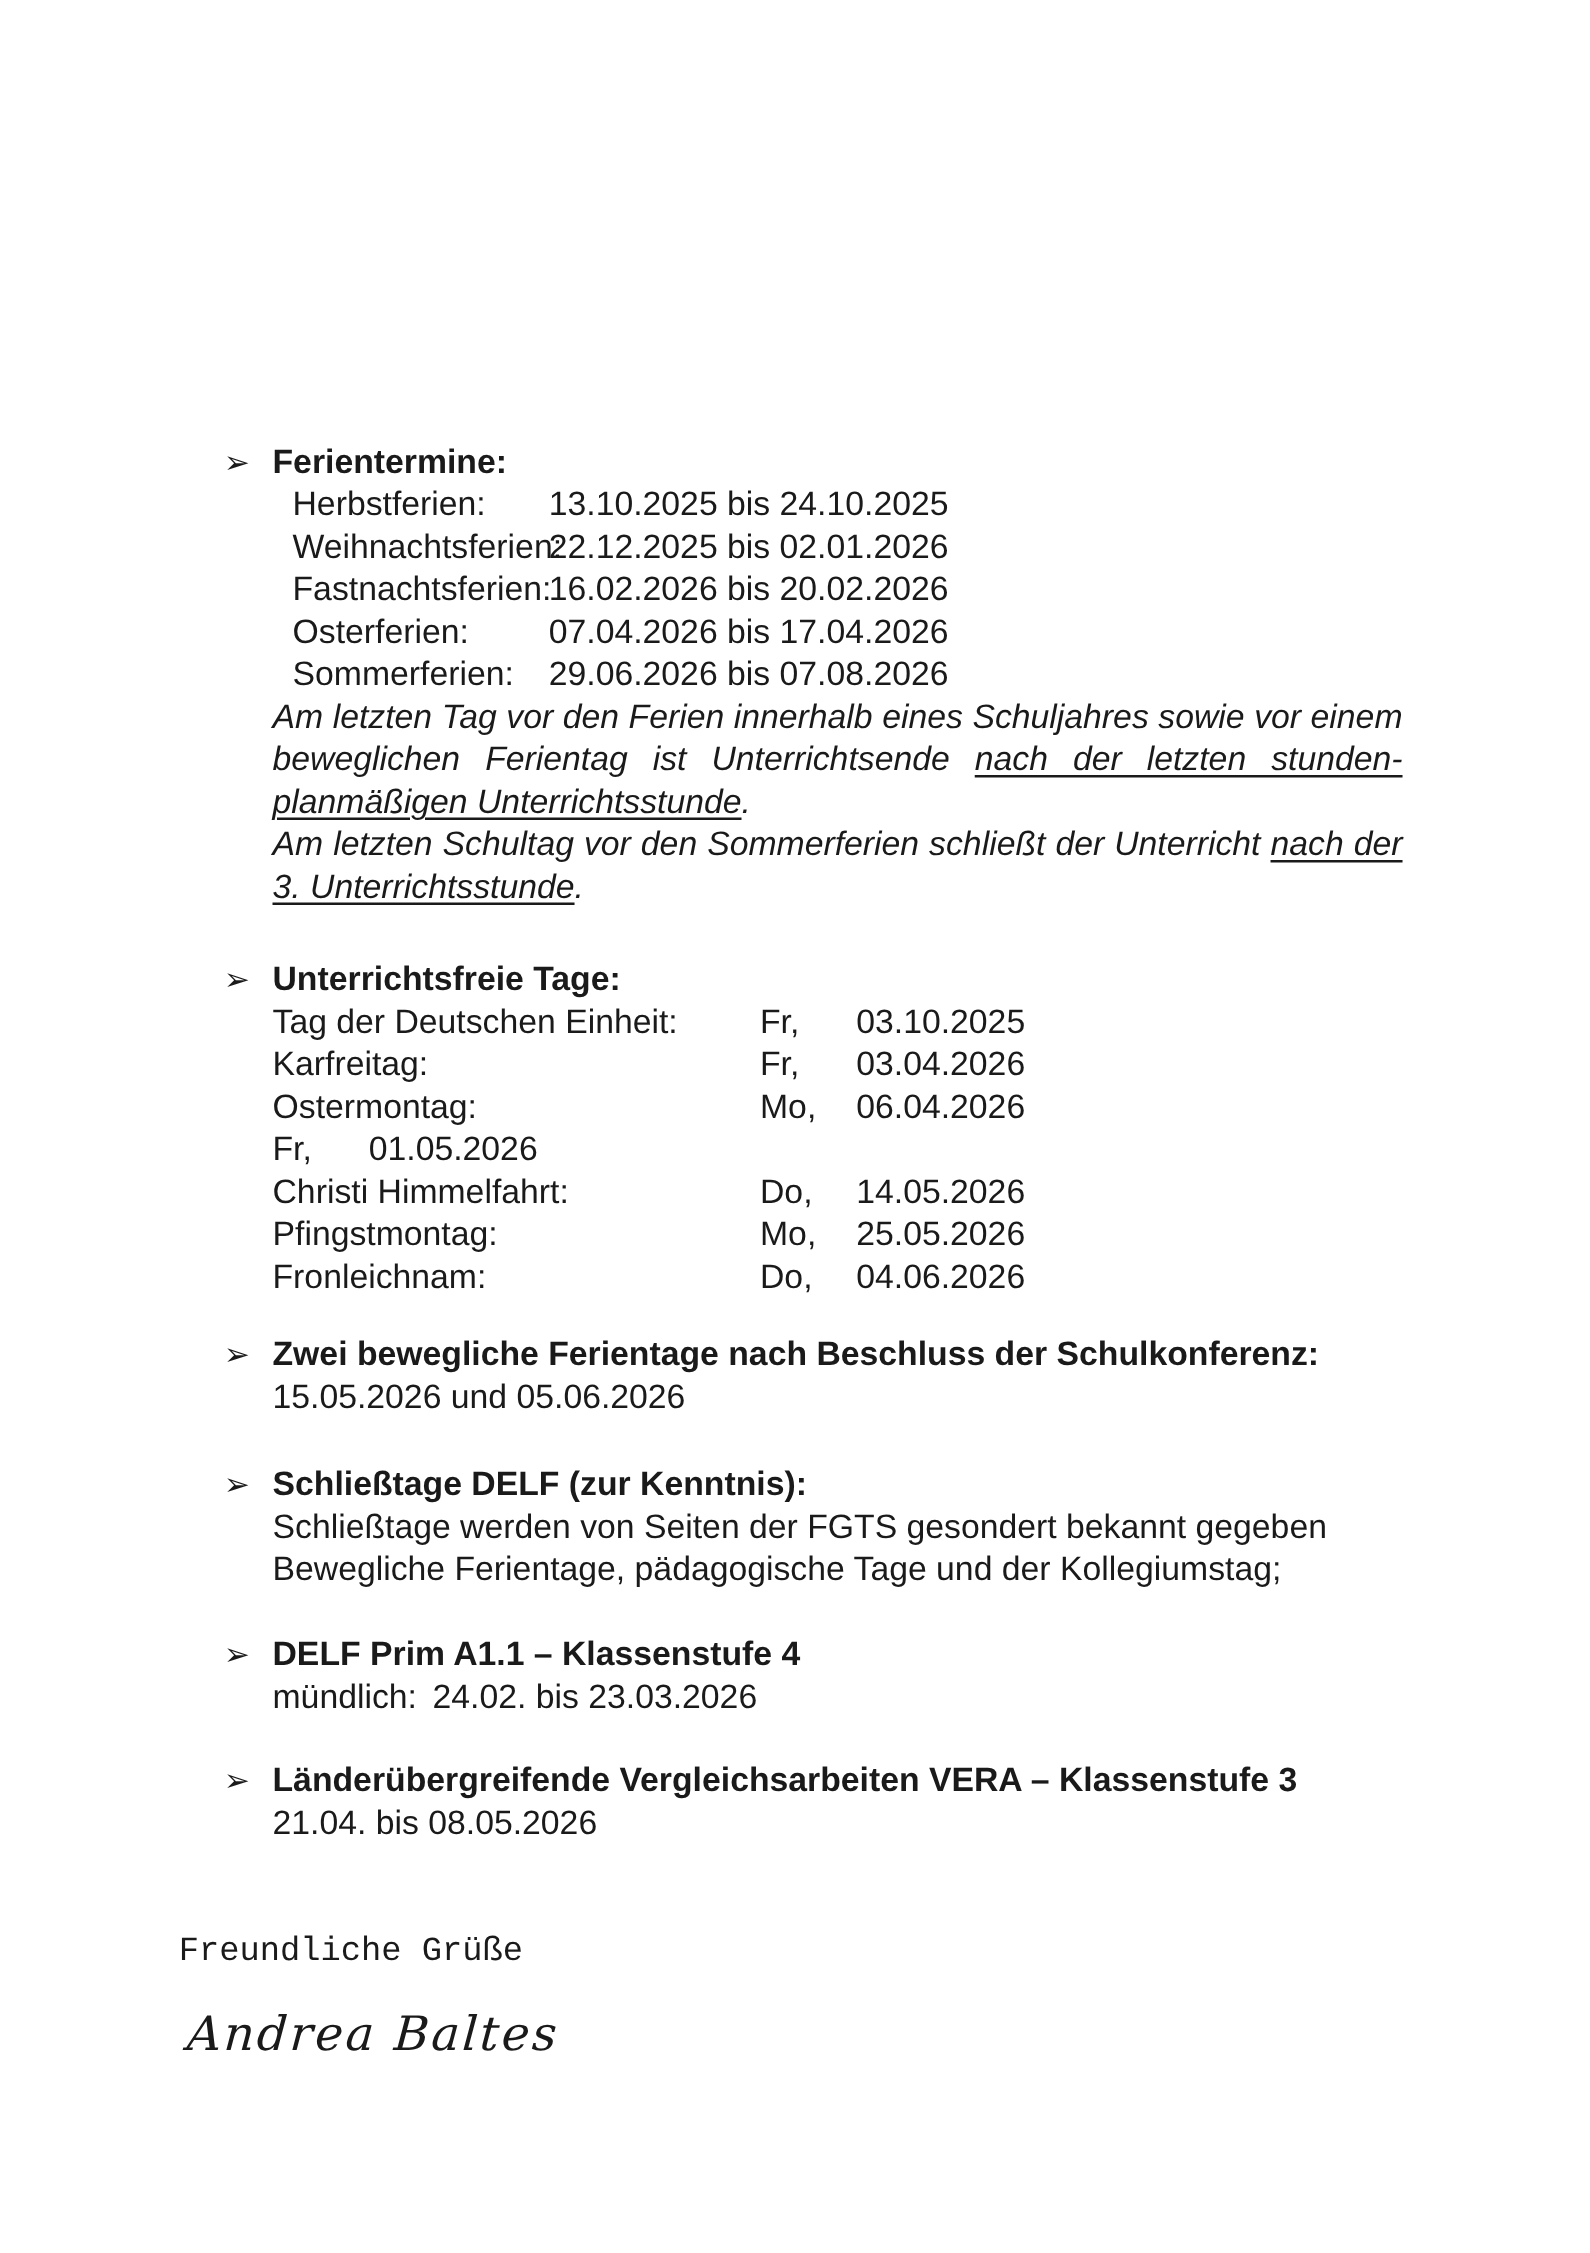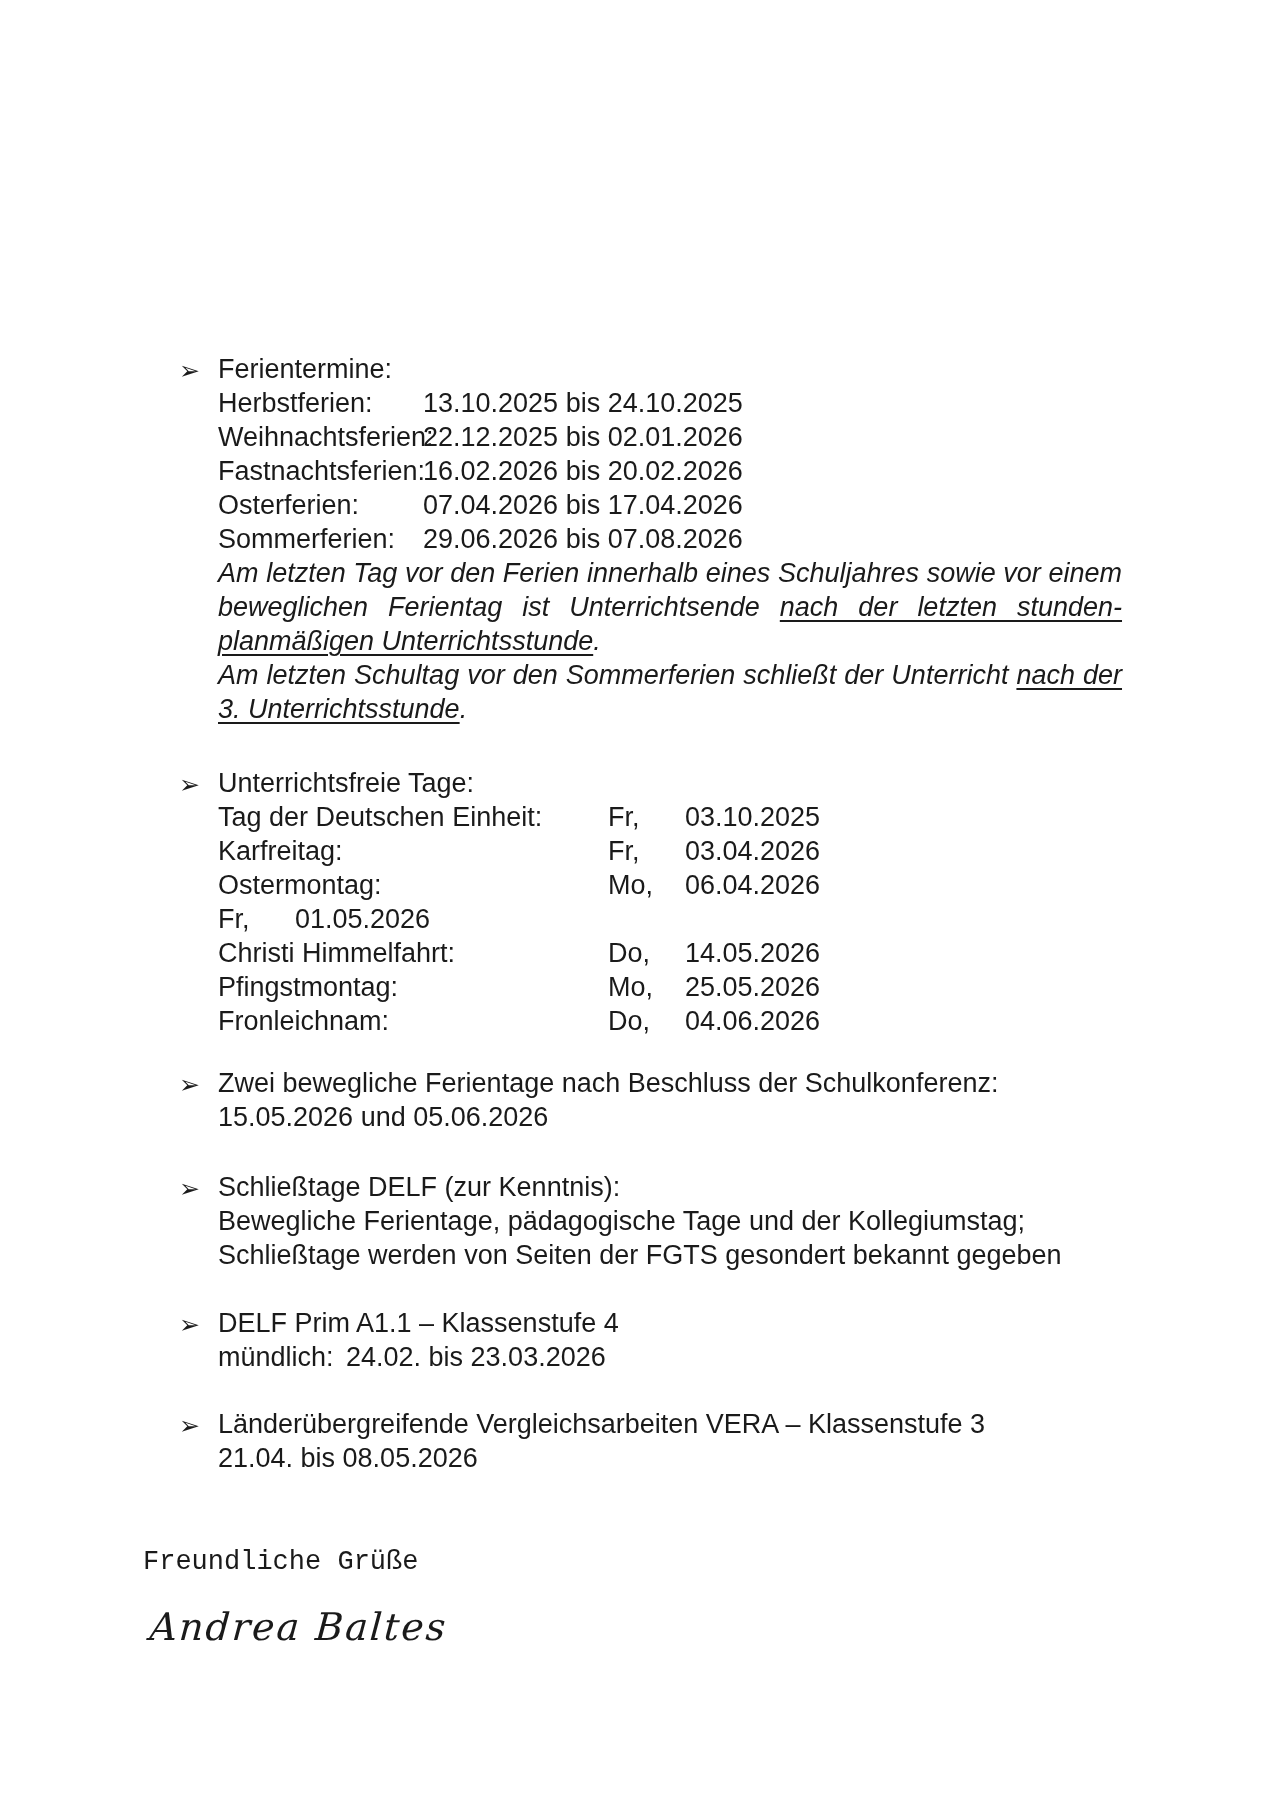--- a/index.html
+++ b/index.html
@@ -23,22 +23,22 @@
     position: relative;
     padding-left: 75px;
   }
   .bullet {
     position: absolute;
     left: 36px;
     top: 1px;
     font-size: 25px;
     color: #1a1a1a;
   }
-  .sec-title { font-weight: normal; }
-  .frow { display: flex; }
+  .sec-title { font-weight: bold; }
+  .frow { display: flex; margin-left: 16px; }
   .frow .lbl { width: 205px; flex-shrink: 0; }
   .trow { display: flex; align-items: flex-end; }
   .trow .lbl { width: 390px; flex-shrink: 0; }
   .trow .day { width: 77px; flex-shrink: 0; }
   .delf-row { display: flex; }
   .delf-row .lbl { width: 128px; flex-shrink: 0; }
   .note {
     text-align: justify;
     font-style: italic;
   }
@@ -142,22 +142,22 @@
 
     <div class="bullet-section mb-beweg">
       <span class="bullet">➢</span>
       <div class="sec-title">Zwei bewegliche Ferientage nach Beschluss der Schulkonferenz:</div>
       <div>15.05.2026 und 05.06.2026</div>
     </div>
 
     <div class="bullet-section mb-schliess">
       <span class="bullet">➢</span>
       <div class="sec-title">Schließtage DELF (zur Kenntnis):</div>
+      <div>Schließtage werden von Seiten der FGTS gesondert bekannt gegeben</div>
       <div>Bewegliche Ferientage, pädagogische Tage und der Kollegiumstag;</div>
-      <div>Schließtage werden von Seiten der FGTS gesondert bekannt gegeben</div>
     </div>
 
     <div class="bullet-section mb-delf">
       <span class="bullet">➢</span>
       <div class="sec-title">DELF Prim A1.1 – Klassenstufe 4</div>
       <div class="delf-row">
         <span class="lbl">mündlich:</span>
         <span class="val">24.02. bis 23.03.2026</span>
       </div>
     </div>

